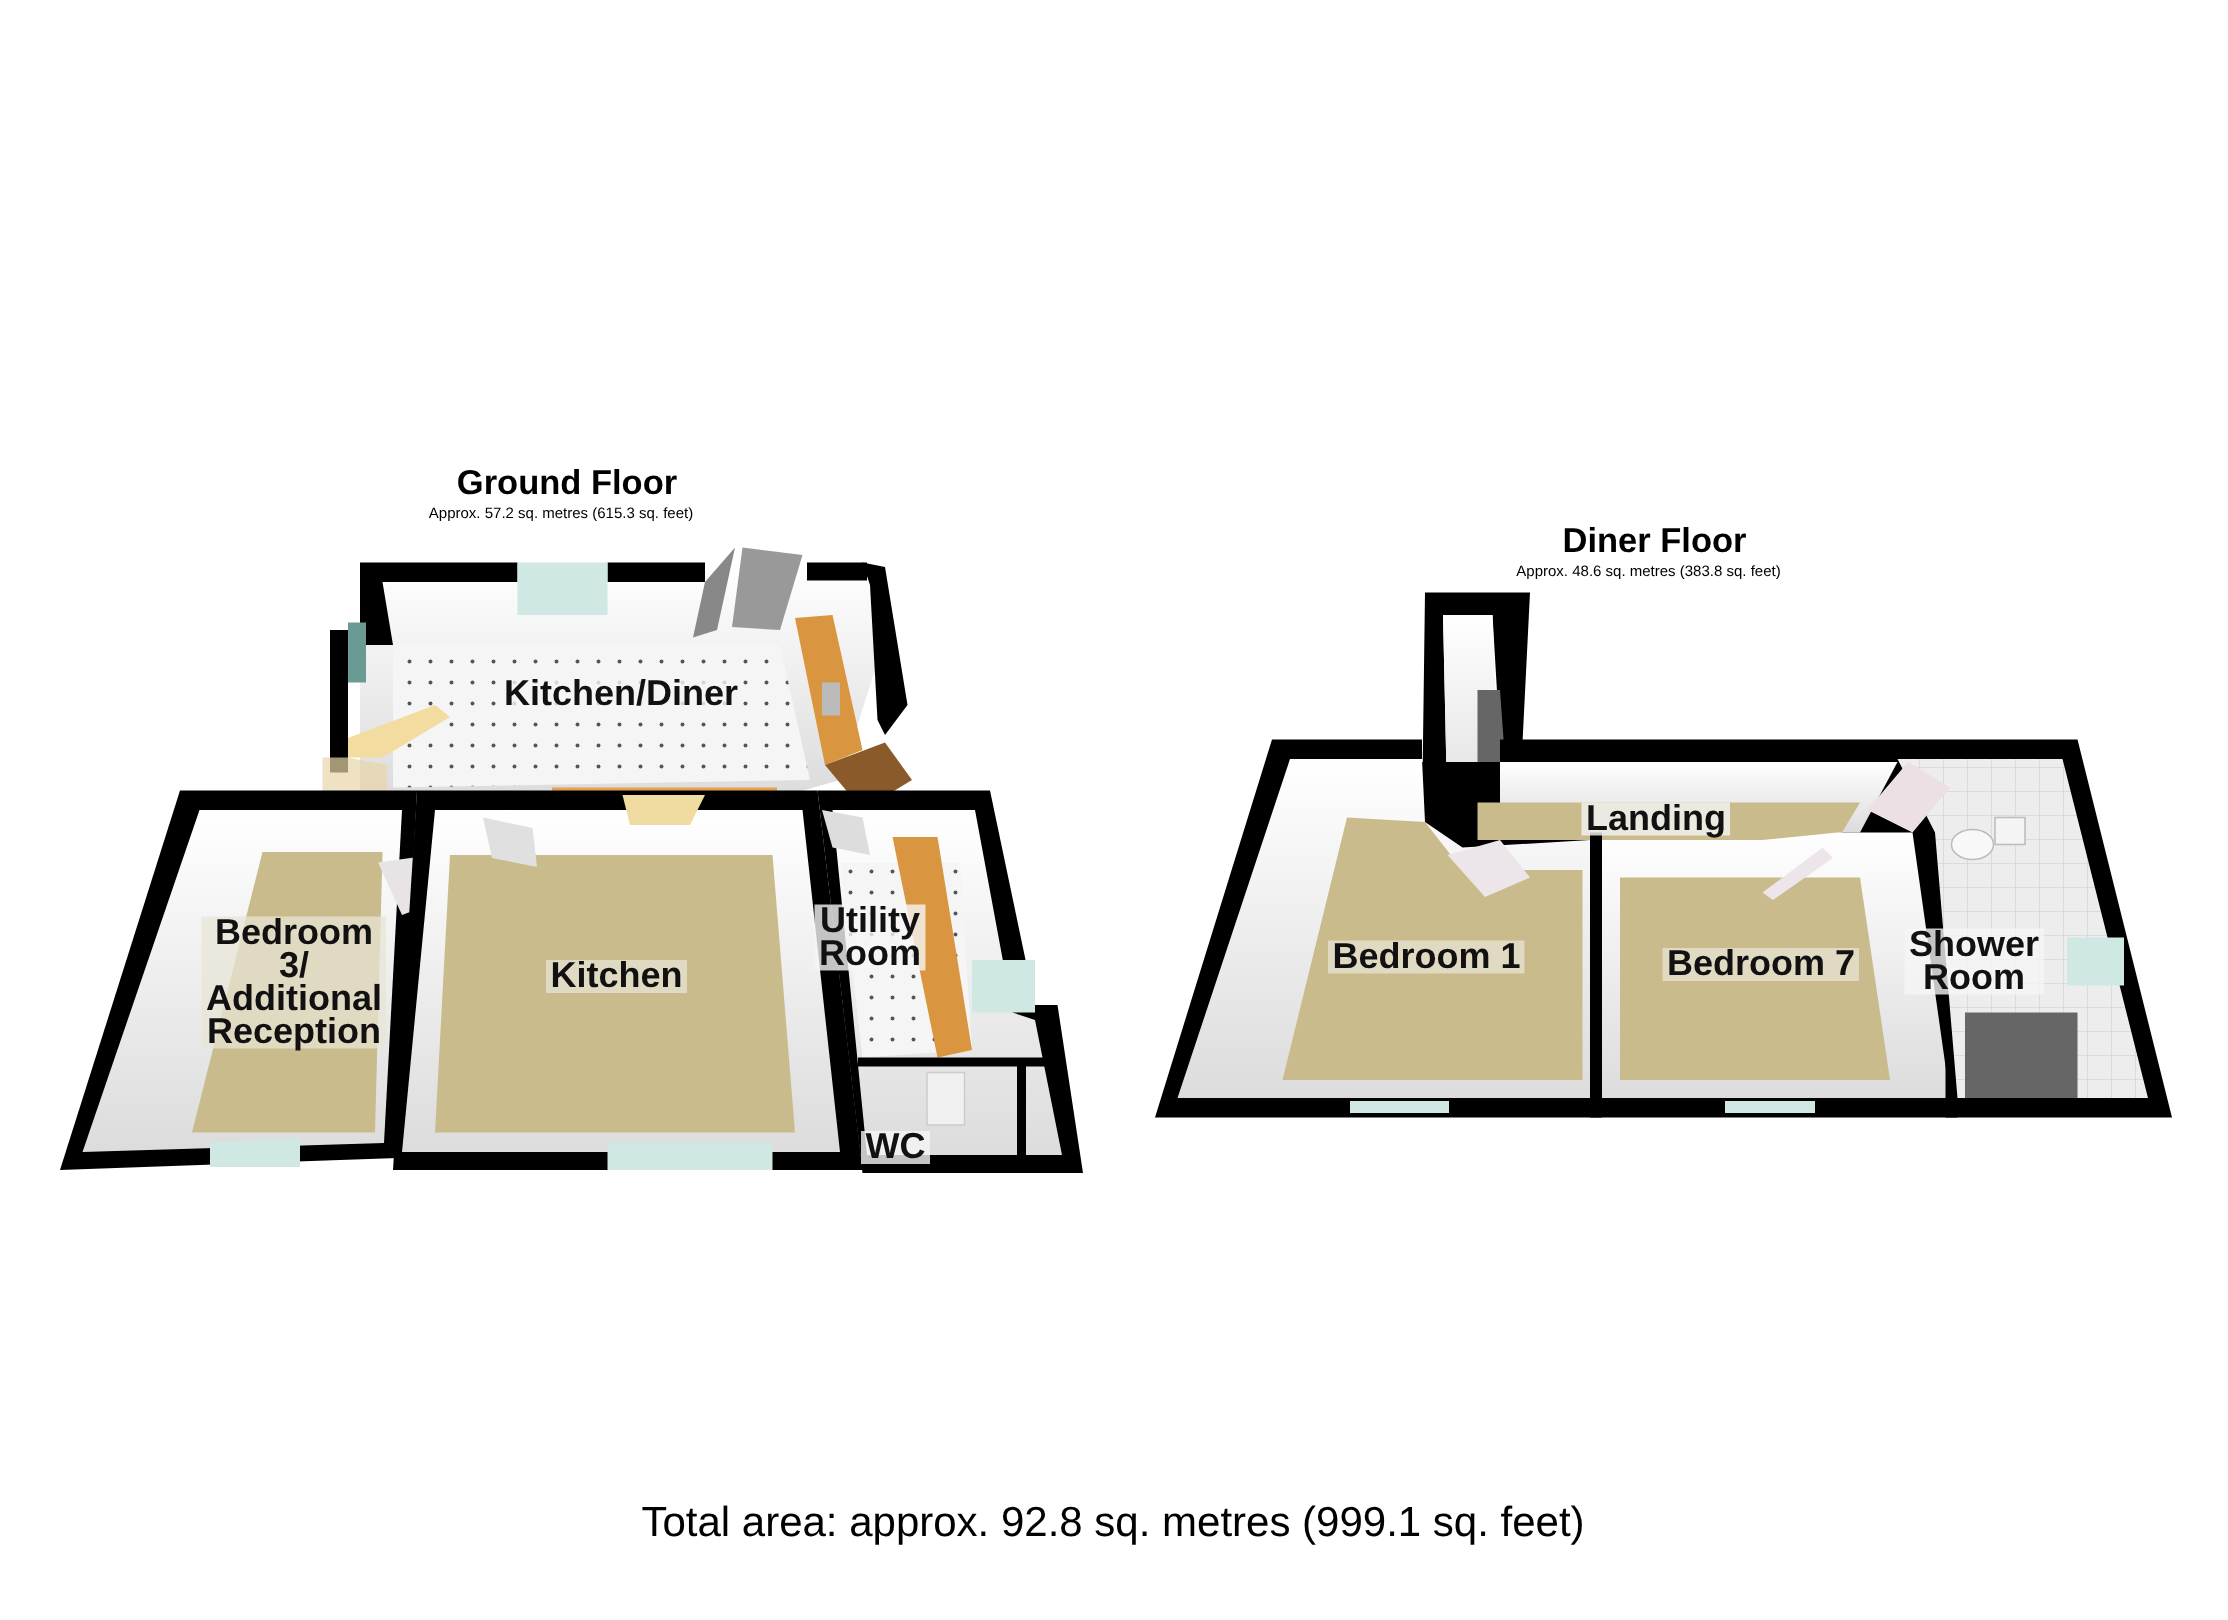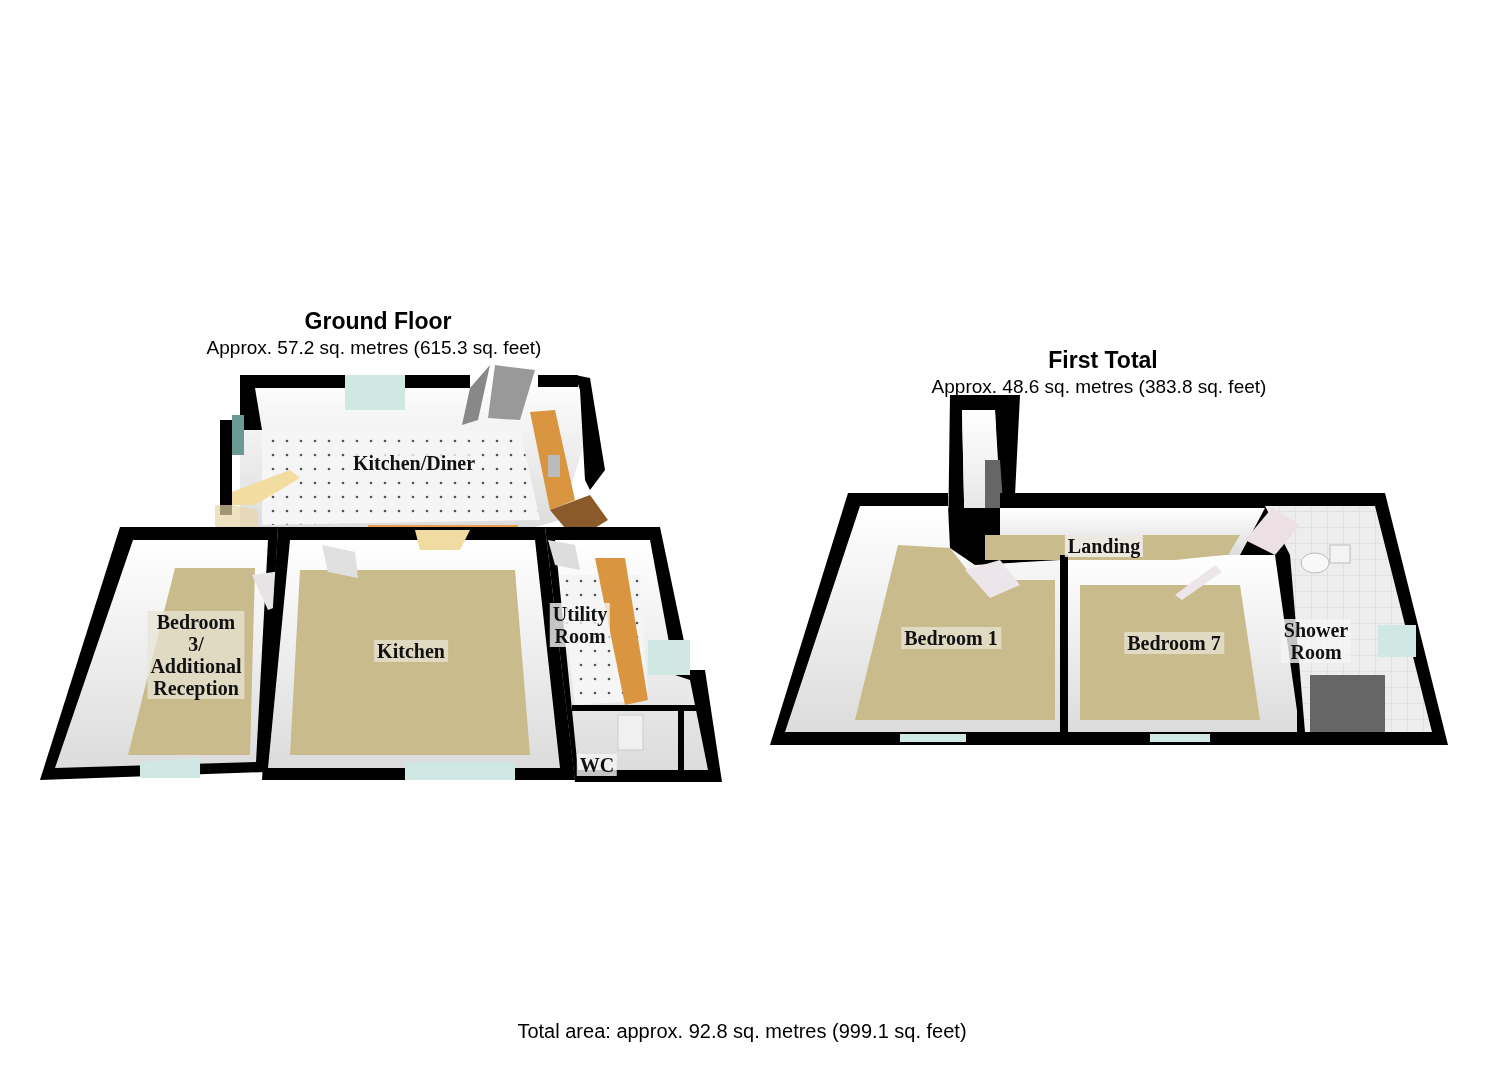--- a/index.html
+++ b/index.html
@@ -1,29 +1,29 @@
 <!DOCTYPE html>
 <html><head>
   <meta charset="utf-8">
   <style>
     html, body { margin: 0; padding: 0; background: #ffffff; }
     body { width: 1485px; height: 1080px; position: relative; overflow: hidden; font-family: "Liberation Sans", sans-serif; }
     .floor-title { position: absolute; text-align: center; font-weight: bold; font-size: 23px; color: #000; white-space: nowrap; transform: translateX(-50%); }
-    .floor-sub { position: absolute; text-align: center; font-size: 19px; color: #000; white-space: nowrap; transform: translateX(-50%); }
-    .total { position: absolute; left: 742px; top: 1020px; transform: translateX(-50%); font-size: 20px; color: #000; white-space: nowrap; }
+    .floor-sub { position: absolute; text-align: center; font-size: 10px; color: #000; white-space: nowrap; transform: translateX(-50%); }
+    .total { position: absolute; left: 742px; top: 999px; transform: translateX(-50%); font-size: 28px; color: #000; white-space: nowrap; }
     svg.plan { position: absolute; left: 0; top: 0; }
-    .room-label { position: absolute; font-weight: bold; font-size: 20px; color: #111; text-align: center; line-height: 22px; background: rgba(232,228,214,0.75); padding: 0 3px; transform: translate(-50%, -50%); white-space: nowrap; font-family: Liberation Serif, serif; }
+    .room-label { position: absolute; font-weight: bold; font-size: 24px; color: #111; text-align: center; line-height: 22px; background: rgba(232,228,214,0.75); padding: 0 3px; transform: translate(-50%, -50%); white-space: nowrap; }
     .room-label.light { background: rgba(245,245,245,0.8); }
   </style>
 </head>
 <body>
 
 <div class="floor-title" style="left:378px; top:308px;">Ground Floor</div>
 <div class="floor-sub" style="left:374px; top:337px;">Approx. 57.2 sq. metres (615.3 sq. feet)</div>
-<div class="floor-title" style="left:1103px; top:347px;">First Total</div>
+<div class="floor-title" style="left:1103px; top:347px;">Diner Floor</div>
 <div class="floor-sub" style="left:1099px; top:376px;">Approx. 48.6 sq. metres (383.8 sq. feet)</div>
 
 <svg class="plan" width="1485" height="1080" viewBox="0 0 1485 1080">
   <defs>
     <pattern id="dots" width="14" height="14" patternUnits="userSpaceOnUse">
       <rect width="14" height="14" fill="#f5f5f5"></rect>
       <circle cx="7" cy="7" r="1.3" fill="#555"></circle>
     </pattern>
     <pattern id="tiles" width="16" height="16" patternUnits="userSpaceOnUse">
       <rect width="16" height="16" fill="#ededed"></rect>

